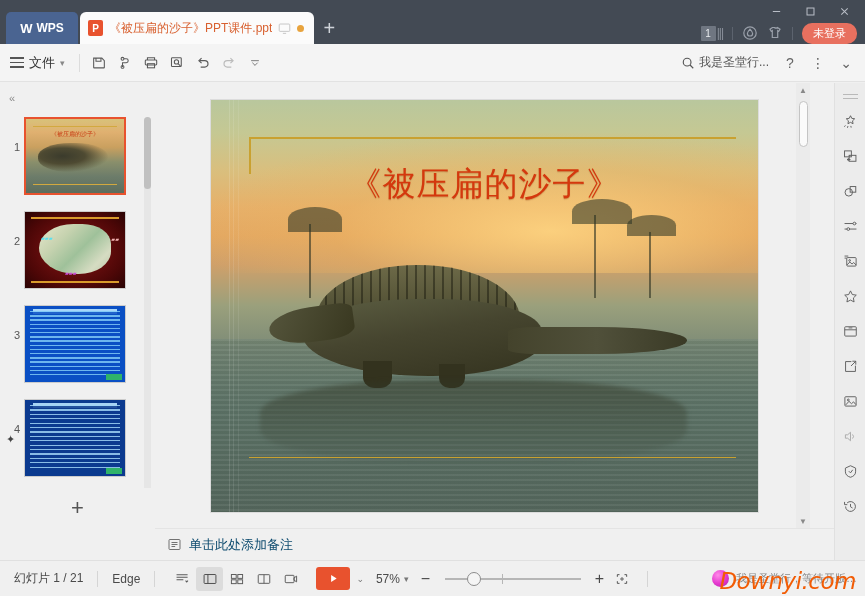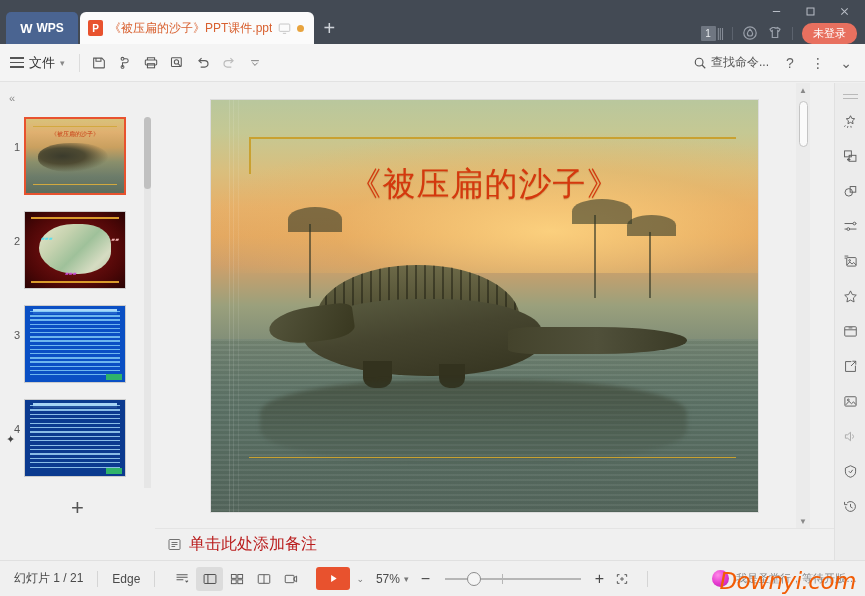--- a/index.html
+++ b/index.html
@@ -350,21 +350,21 @@
     color:#7a7a7a; font-size:9px; cursor:pointer;
   }
 
   
   .notes {
     position: absolute; top: 528px; left: 155px; width: 679px; height: 32px;
     background: #f0f0f0; display: flex; align-items: center; gap: 7px; padding-left: 12px;
     border-top: 1px solid #e4e4e4;
     cursor: text;
   }
-  .notes-text { font-size: 16px; color: #b91c1c; }
+  .notes-text { font-size: 13px; color: #0c4a6e; }
 
   
   .status {
     position: absolute; bottom: 0; left: 0; width: 865px; height: 36px;
     background: #f0f0f0; border-top: 1px solid #e0e0e0;
     display: flex; align-items: center;
   }
   .st-text { font-size: 12px; color: #4a4a4a; cursor: pointer; }
   .st-sep { width: 1px; height: 16px; background: #d5d5d5; margin: 0 14px; }
   .view-ic {
@@ -535,21 +535,21 @@
 
 
     <div class="ribbon-right">
       <div class="search-cmd">
         <span>
           <svg viewBox="0 0 16 16" width="14" height="14" fill="none" stroke="#555" stroke-width="1.3">
             <circle cx="7" cy="7" r="4.4"></circle>
               <path d="M10.3 10.3 14 14"></path>
           </svg>
         </span>
-        <span>查找命令...</span>
+        <span>我是圣堂行...</span>
       </div>
       <div class="r-ic">?</div>
       <div class="r-ic">⋮</div>
       <div class="r-ic">⌄</div>
     </div>
   </div>
 
   <div class="leftpanel">
     <div class="lp-header">
       <span class="collapse-btn">«</span>

